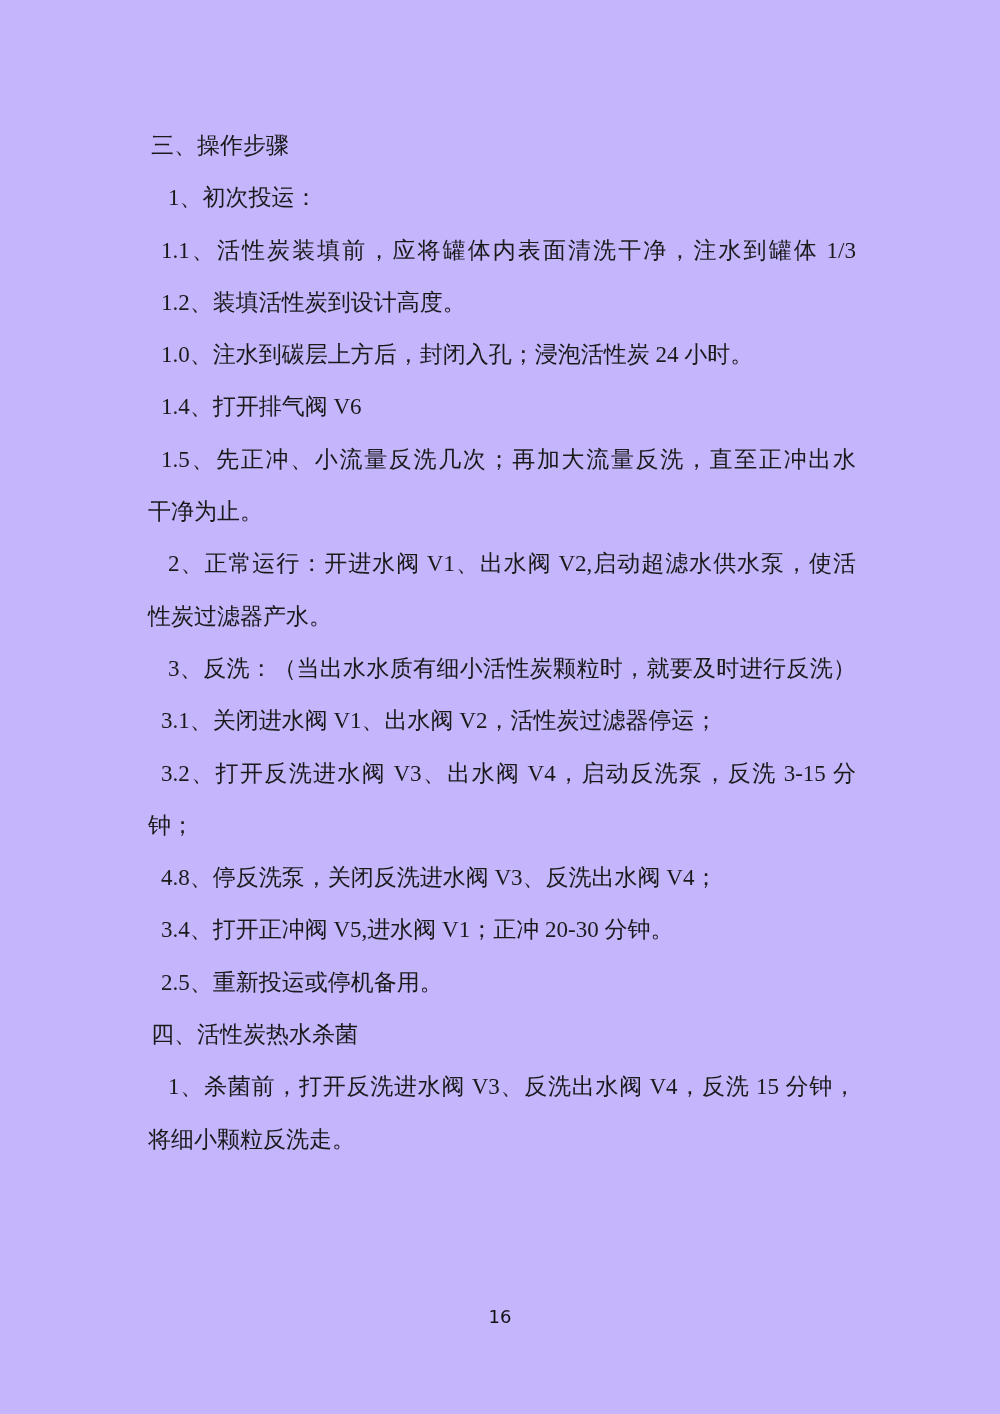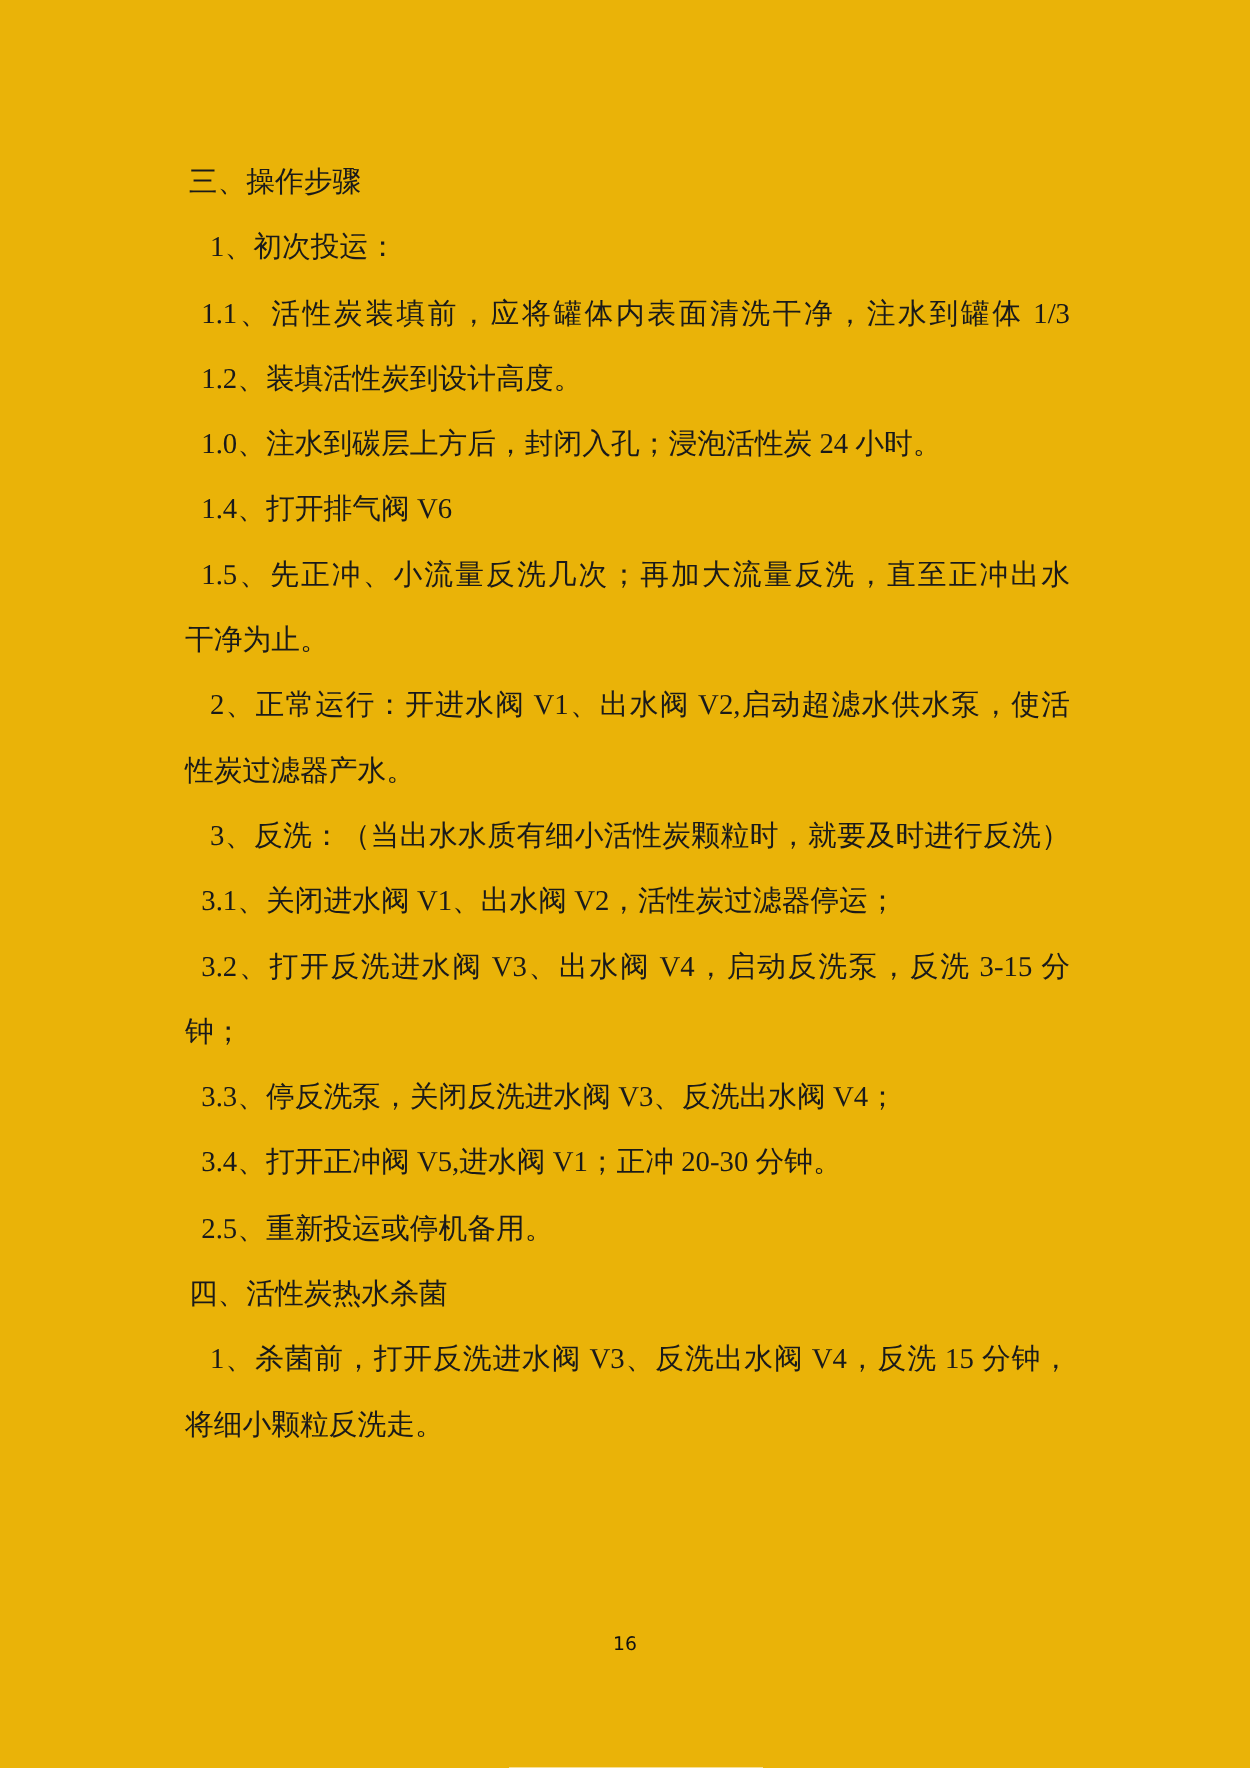--- a/index.html
+++ b/index.html
@@ -4,21 +4,21 @@
 <style>
   html, body {
     margin: 0;
     padding: 0;
     background: #ffffff;
   }
   .page {
     position: relative;
     width: 1000px;
     height: 1414px;
-    background: #eab308;
+    background: #c4b5fd;
     overflow: hidden;
     font-family: "Liberation Serif", "DejaVu Serif", serif;
     color: #1a1a1a;
   }
   .content {
     position: absolute;
     left: 148px;
     top: 120px;
     width: 708px;
   }
@@ -39,21 +39,21 @@
   .indent-item    { padding-left: 20px; }
   .indent-subitem { padding-left: 13px; }
   .indent-cont    { padding-left: 0; }
   .footer {
     position: absolute;
     left: 0;
     top: 1306px;
     width: 100%;
     text-align: center;
     font-family: "DejaVu Sans", sans-serif;
-    font-size: 15px;
+    font-size: 18px;
     color: #111111;
   }
 </style>
 </head>
 <body>
 
 <div class="page">
   <div class="content">
       <div class="line indent-section">三、操作步骤</div>
       <div class="line indent-item">1、初次投运：</div>
@@ -62,21 +62,21 @@
       <div class="line indent-subitem">1.0、注水到碳层上方后，封闭入孔；浸泡活性炭 24 小时。</div>
       <div class="line indent-subitem">1.4、打开排气阀 V6</div>
       <div class="line indent-subitem fill">1.5、先正冲、小流量反洗几次；再加大流量反洗，直至正冲出水</div>
       <div class="line indent-cont">干净为止。</div>
       <div class="line indent-item fill">2、正常运行：开进水阀 V1、出水阀 V2,启动超滤水供水泵，使活</div>
       <div class="line indent-cont">性炭过滤器产水。</div>
       <div class="line indent-item fill">3、反洗：（当出水水质有细小活性炭颗粒时，就要及时进行反洗）</div>
       <div class="line indent-subitem">3.1、关闭进水阀 V1、出水阀 V2，活性炭过滤器停运；</div>
       <div class="line indent-subitem fill">3.2、打开反洗进水阀 V3、出水阀 V4，启动反洗泵，反洗 3-15 分</div>
       <div class="line indent-cont">钟；</div>
-      <div class="line indent-subitem">3.3、停反洗泵，关闭反洗进水阀 V3、反洗出水阀 V4；</div>
+      <div class="line indent-subitem">4.8、停反洗泵，关闭反洗进水阀 V3、反洗出水阀 V4；</div>
       <div class="line indent-subitem">3.4、打开正冲阀 V5,进水阀 V1；正冲 20-30 分钟。</div>
       <div class="line indent-subitem">2.5、重新投运或停机备用。</div>
       <div class="line indent-section">四、活性炭热水杀菌</div>
       <div class="line indent-item fill">1、杀菌前，打开反洗进水阀 V3、反洗出水阀 V4，反洗 15 分钟，</div>
       <div class="line indent-cont">将细小颗粒反洗走。</div>
     </div>
   <div class="footer">16</div>
 </div>
 
 </body></html>

